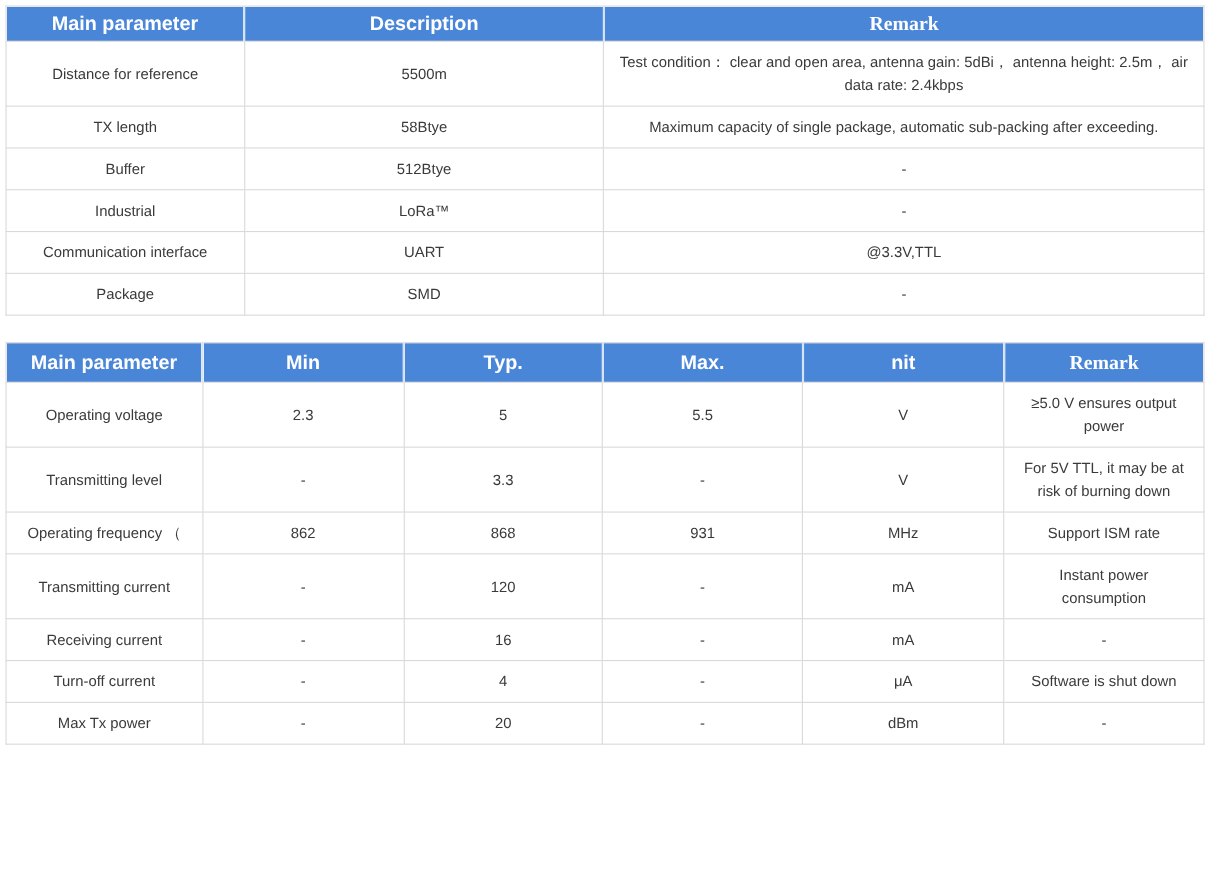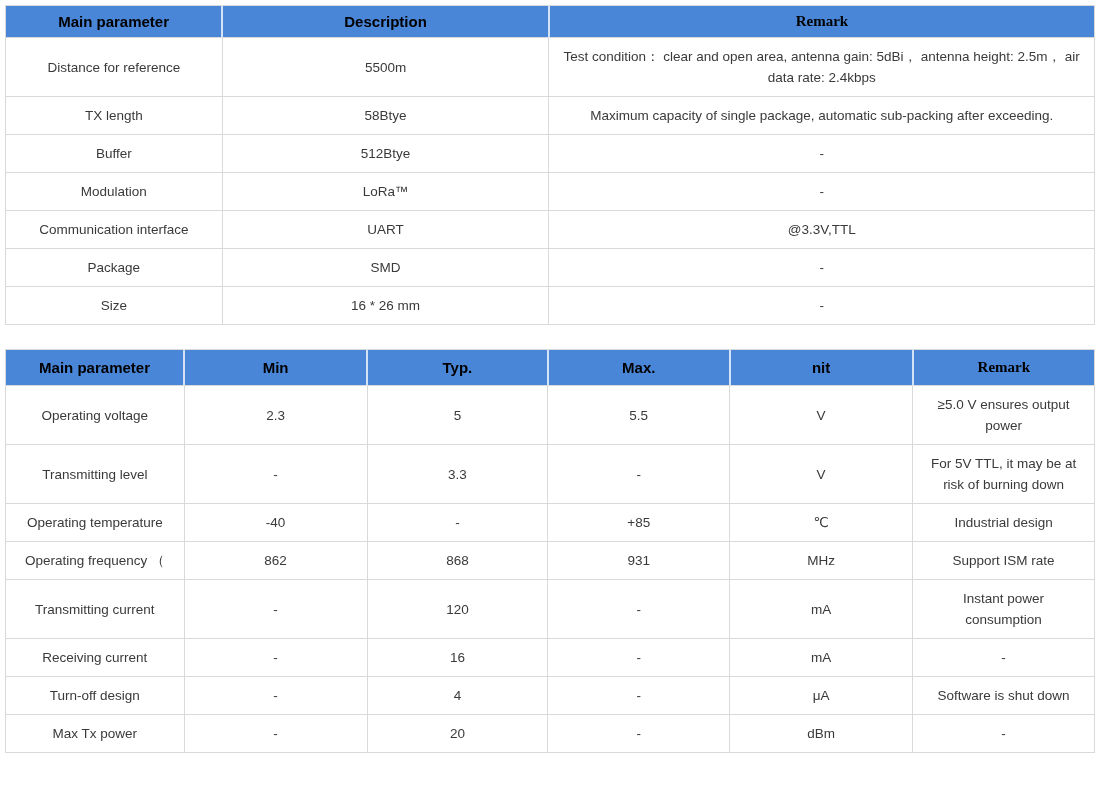--- a/index.html
+++ b/index.html
@@ -13,23 +13,23 @@
   .page{padding:5px 5px 0 5px;}
   table.spec{
     width:1090px;
     border-collapse:collapse;
     table-layout:fixed;
     border:1px solid #d9d9d9;
     background:#ffffff;
   }
   table.spec th{
     background:#4a86d8;
-    color:#000000;
+    color:#ffffff;
     font-weight:bold;
-    font-size:15px;
+    font-size:18px;
     line-height:17px;
     padding:7px 6px;
     border-right:2px solid #d3e2f6;
     overflow:hidden;
   }
   table.spec th:last-child{border-right:none;font-family:Liberation Serif, serif;}
   table.spec.t2 th{padding:9px 6px;}
   table.spec td{
     border:1px solid #d9d9d9;
     text-align:center;
@@ -69,37 +69,32 @@
           <td>TX length</td>
           <td>58Btye</td>
           <td>Maximum capacity of single package, automatic sub-packing after exceeding.</td>
         </tr>
         <tr>
           <td>Buffer</td>
           <td>512Btye</td>
           <td>-</td>
         </tr>
         <tr>
-          <td>Modulation</td>
+          <td>Industrial</td>
           <td>LoRa™</td>
           <td>-</td>
         </tr>
         <tr>
           <td>Communication interface</td>
           <td>UART</td>
           <td>@3.3V,TTL</td>
         </tr>
         <tr>
           <td>Package</td>
           <td>SMD</td>
-          <td>-</td>
-        </tr>
-        <tr>
-          <td>Size</td>
-          <td>16 * 26 mm</td>
           <td>-</td>
         </tr>
       </tbody>
     </table>
 
   <div class="gap"></div>
 
   <table class="spec t2">
       <colgroup>
         <col style="width: 16.4%;">
@@ -130,28 +125,20 @@
         </tr>
         <tr>
           <td>Transmitting level</td>
           <td>-</td>
           <td>3.3</td>
           <td>-</td>
           <td>V</td>
           <td>For 5V TTL, it may be at risk of burning down</td>
         </tr>
         <tr>
-          <td>Operating temperature</td>
-          <td>-40</td>
-          <td>-</td>
-          <td>+85</td>
-          <td>℃</td>
-          <td>Industrial design</td>
-        </tr>
-        <tr>
           <td>Operating frequency （</td>
           <td>862</td>
           <td>868</td>
           <td>931</td>
           <td>MHz</td>
           <td>Support ISM rate</td>
         </tr>
         <tr>
           <td>Transmitting current</td>
           <td>-</td>
@@ -162,21 +149,21 @@
         </tr>
         <tr>
           <td>Receiving current</td>
           <td>-</td>
           <td>16</td>
           <td>-</td>
           <td>mA</td>
           <td>-</td>
         </tr>
         <tr>
-          <td>Turn-off design</td>
+          <td>Turn-off current</td>
           <td>-</td>
           <td>4</td>
           <td>-</td>
           <td>μA</td>
           <td>Software is shut down</td>
         </tr>
         <tr>
           <td>Max Tx power</td>
           <td>-</td>
           <td>20</td>

